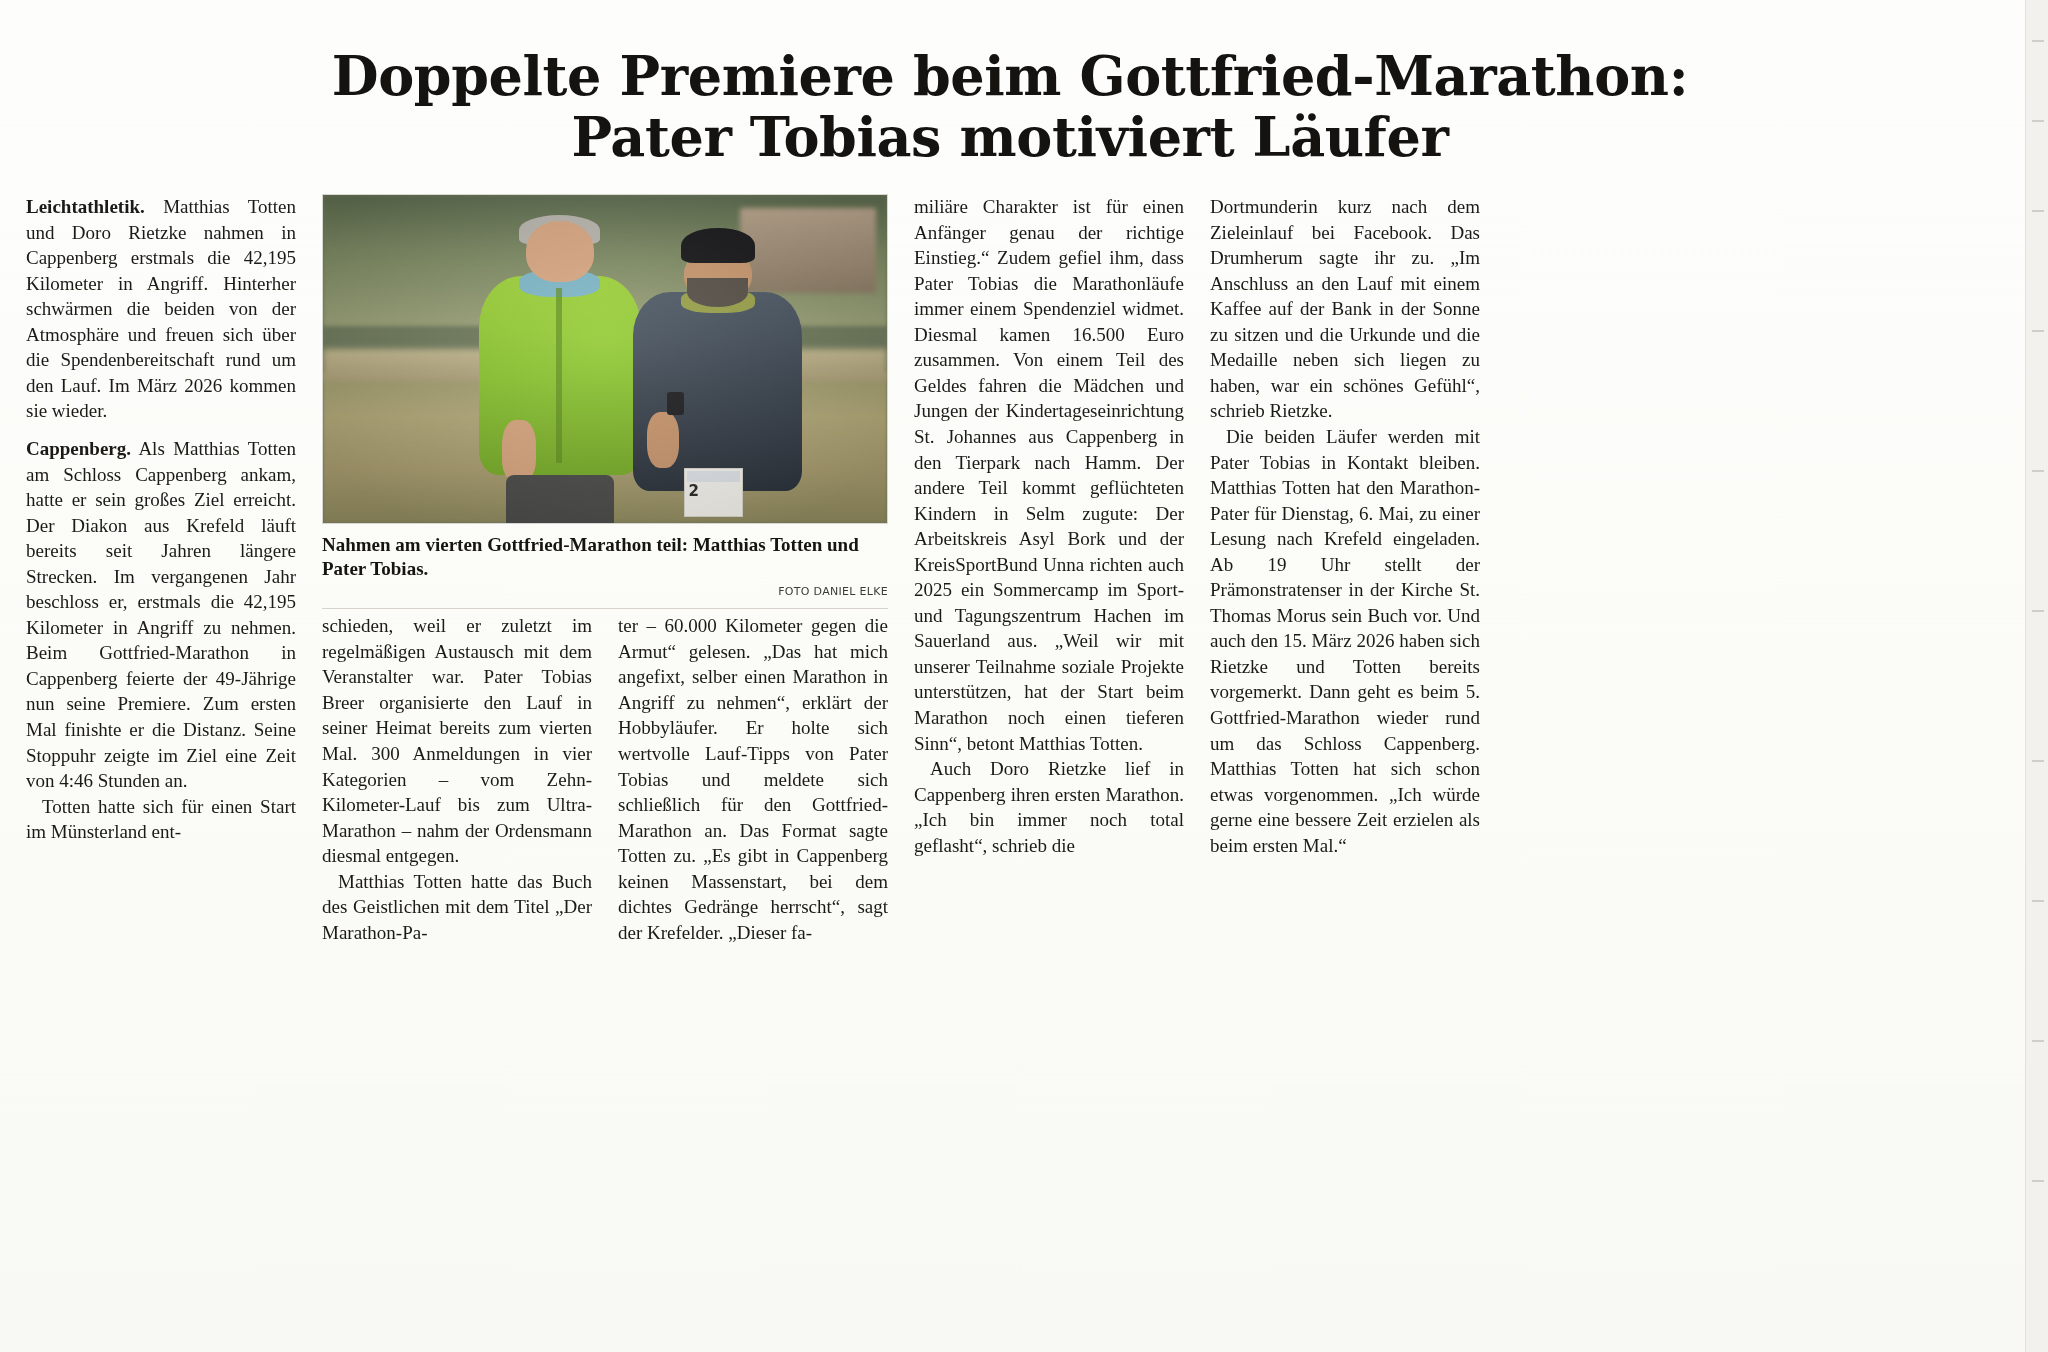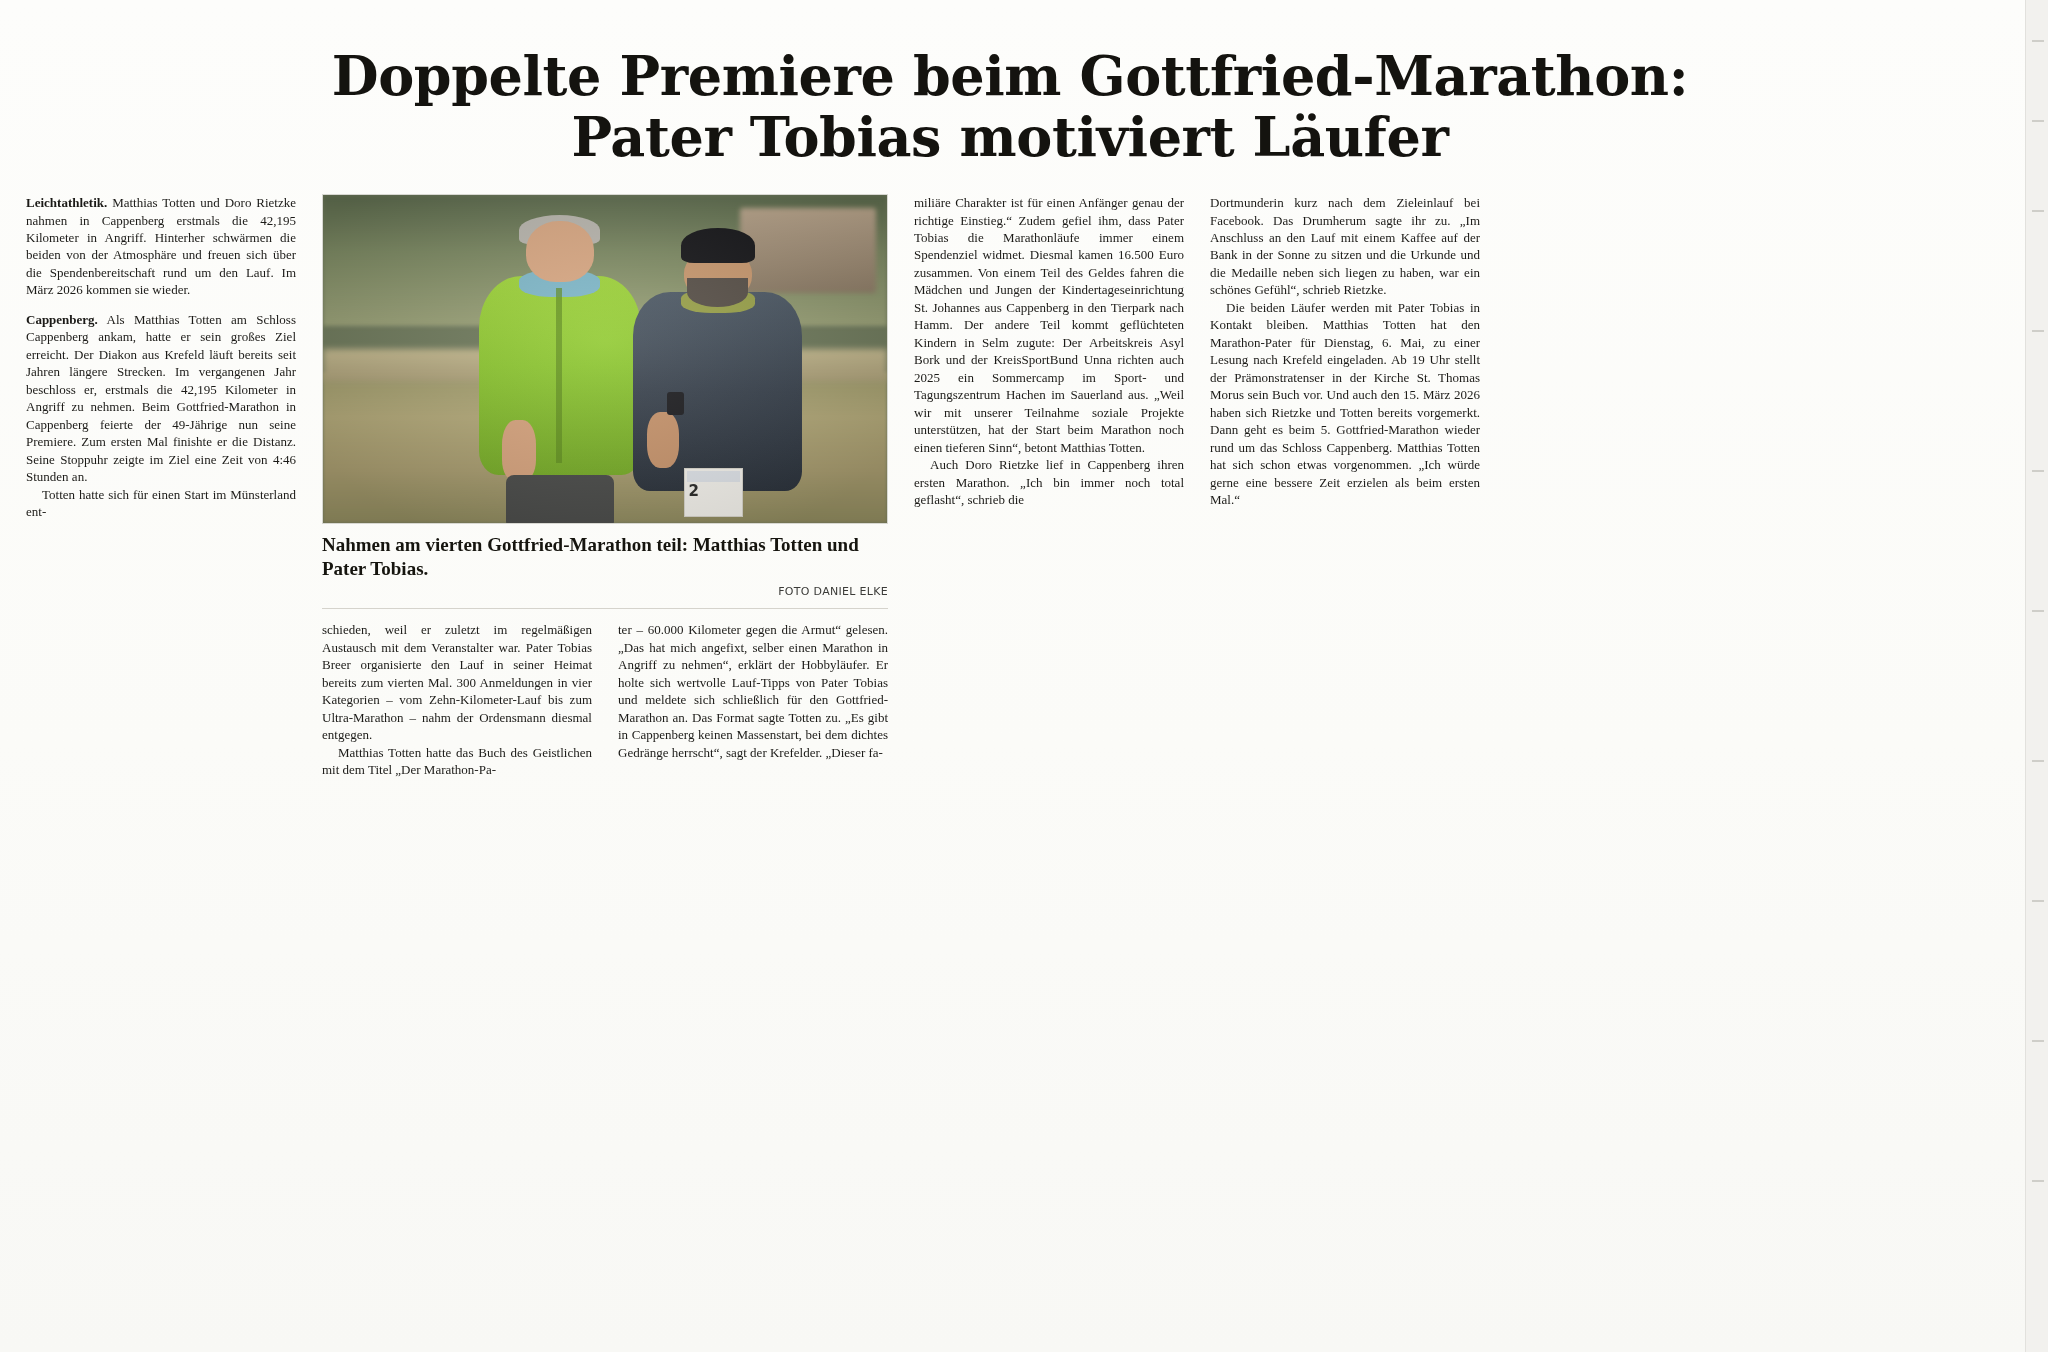--- a/index.html
+++ b/index.html
@@ -68,21 +68,21 @@
   .col {
     width: 270px;
     flex: 0 0 270px;
   }
   .col-wide {
     width: 566px;
     flex: 0 0 566px;
   }
   p {
     margin: 0;
-    font-size: 13px;
+    font-size: 19px;
     line-height: 1.345;
     text-align: justify;
     text-justify: inter-word;
     hyphens: auto;
     font-family: "Liberation Serif", serif;
     color: #1b1a17;
   }
   p + p { text-indent: 16px; }
   .lead-label {
     font-weight: 700;
@@ -233,21 +233,21 @@
   }
   .caption-rule {
     margin-top: 10px;
     height: 1px;
     background: #d5d3cc;
   }
 
   .sub-cols {
     display: flex;
     gap: 26px;
-    margin-top: 12px;
+    margin-top: 4px;
   }
   .sub-col { width: 270px; flex: 0 0 270px; }
 </style>
 </head>
 <body>
 
 <div class="paper"></div>
 
 <div class="edge-strip">
   <div class="tick" style="top:40px"></div>

